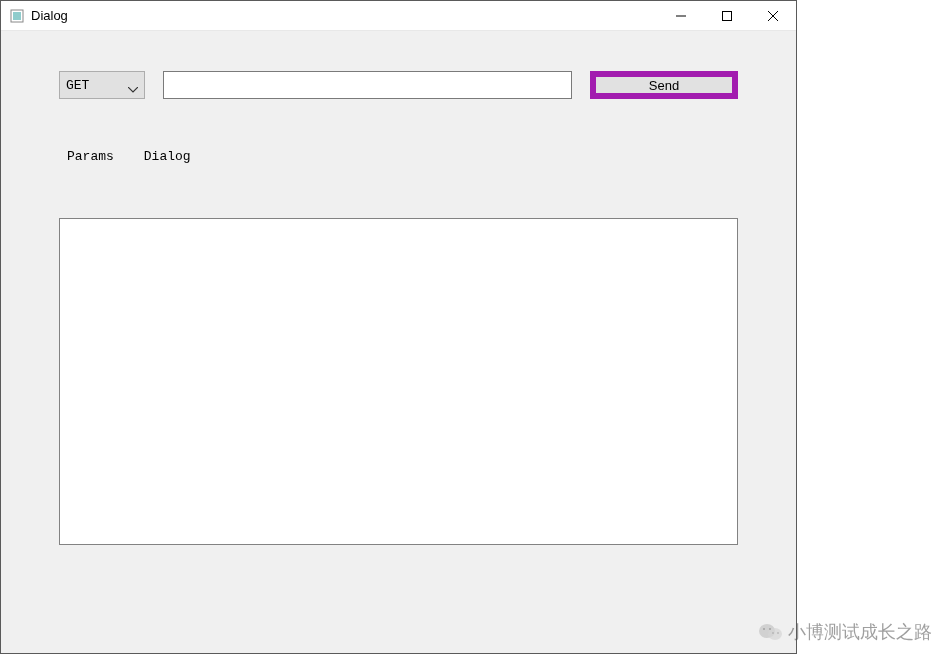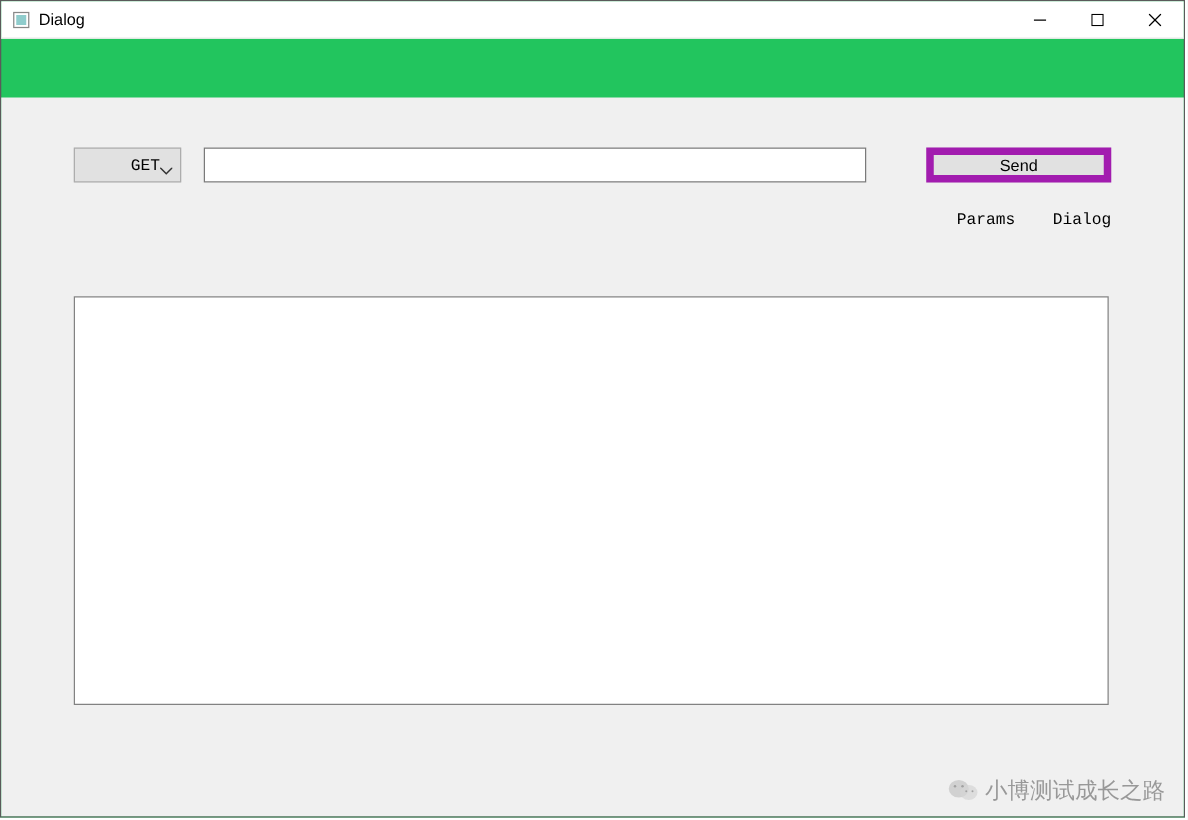--- a/index.html
+++ b/index.html
@@ -6,27 +6,26 @@
     body {
       font-family: "Segoe UI", Tahoma, sans-serif;
       font-size: 13px;
       background: #fff;
       width: 950px;
       height: 656px;
       overflow: hidden;
       position: relative;
     }
     .window {
-      width: 948px;
+      width: 797px;
       height: 654px;
       border: 1px solid #5a5a5a;
-      background: #22c55e;
+      background: #a3a3a3;
       display: flex;
       flex-direction: column;
-      gap: 47px;
     }
     .titlebar {
       height: 30px;
       background: #fff;
       display: flex;
       align-items: center;
       border-bottom: 1px solid #e8e8e8;
     }
     .titlebar-icon {
       width: 16px;
@@ -64,21 +63,21 @@
       gap: 18px;
     }
     .method-select {
       width: 86px;
       height: 28px;
       background: #e1e1e1;
       border: 1px solid #adadad;
       padding: 0 6px;
       display: flex;
       align-items: center;
-      justify-content: flex-end;
+      justify-content: space-between;
       font-family: "Courier New", monospace;
       font-size: 13px;
     }
     .method-select .chev {
       width: 10px;
       height: 6px;
     }
     .url-input {
       flex: 1;
       max-width: 530px;
@@ -95,27 +94,26 @@
       margin-left: auto;
       background: #e1e1e1;
       border: 6px solid #a21caf;
       font-size: 13px;
       text-align: center;
       display: flex;
       align-items: center;
       justify-content: center;
     }
     .tabs-row {
-      margin-top: 22px;
+      margin-top: 50px;
       display: flex;
       gap: 30px;
       padding-left: 8px;
       font-family: "Courier New", monospace;
       font-size: 13px;
-      justify-content: flex-end;
     }
     .tab-item { color: #000; }
     .response-area {
       margin-top: 54px;
       width: 100%;
       max-width: 828px;
       height: 327px;
       background: #fff;
       border: 1px solid #828282;
     }

